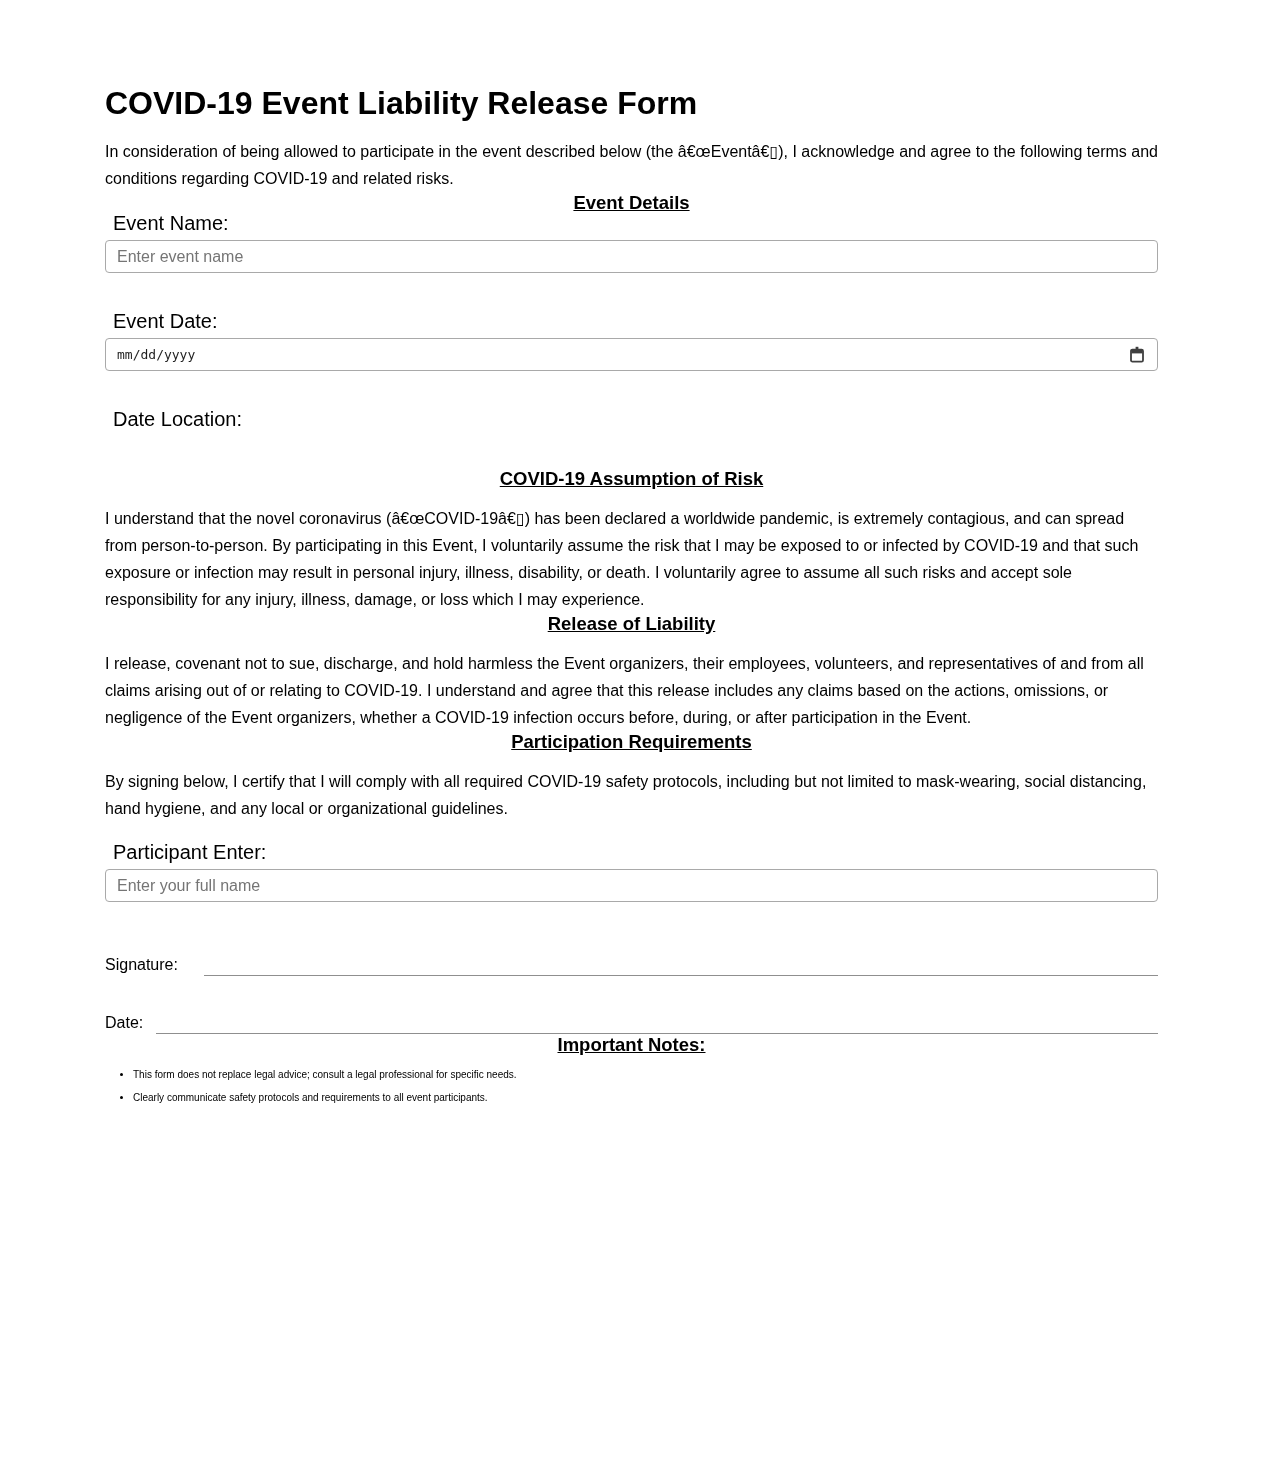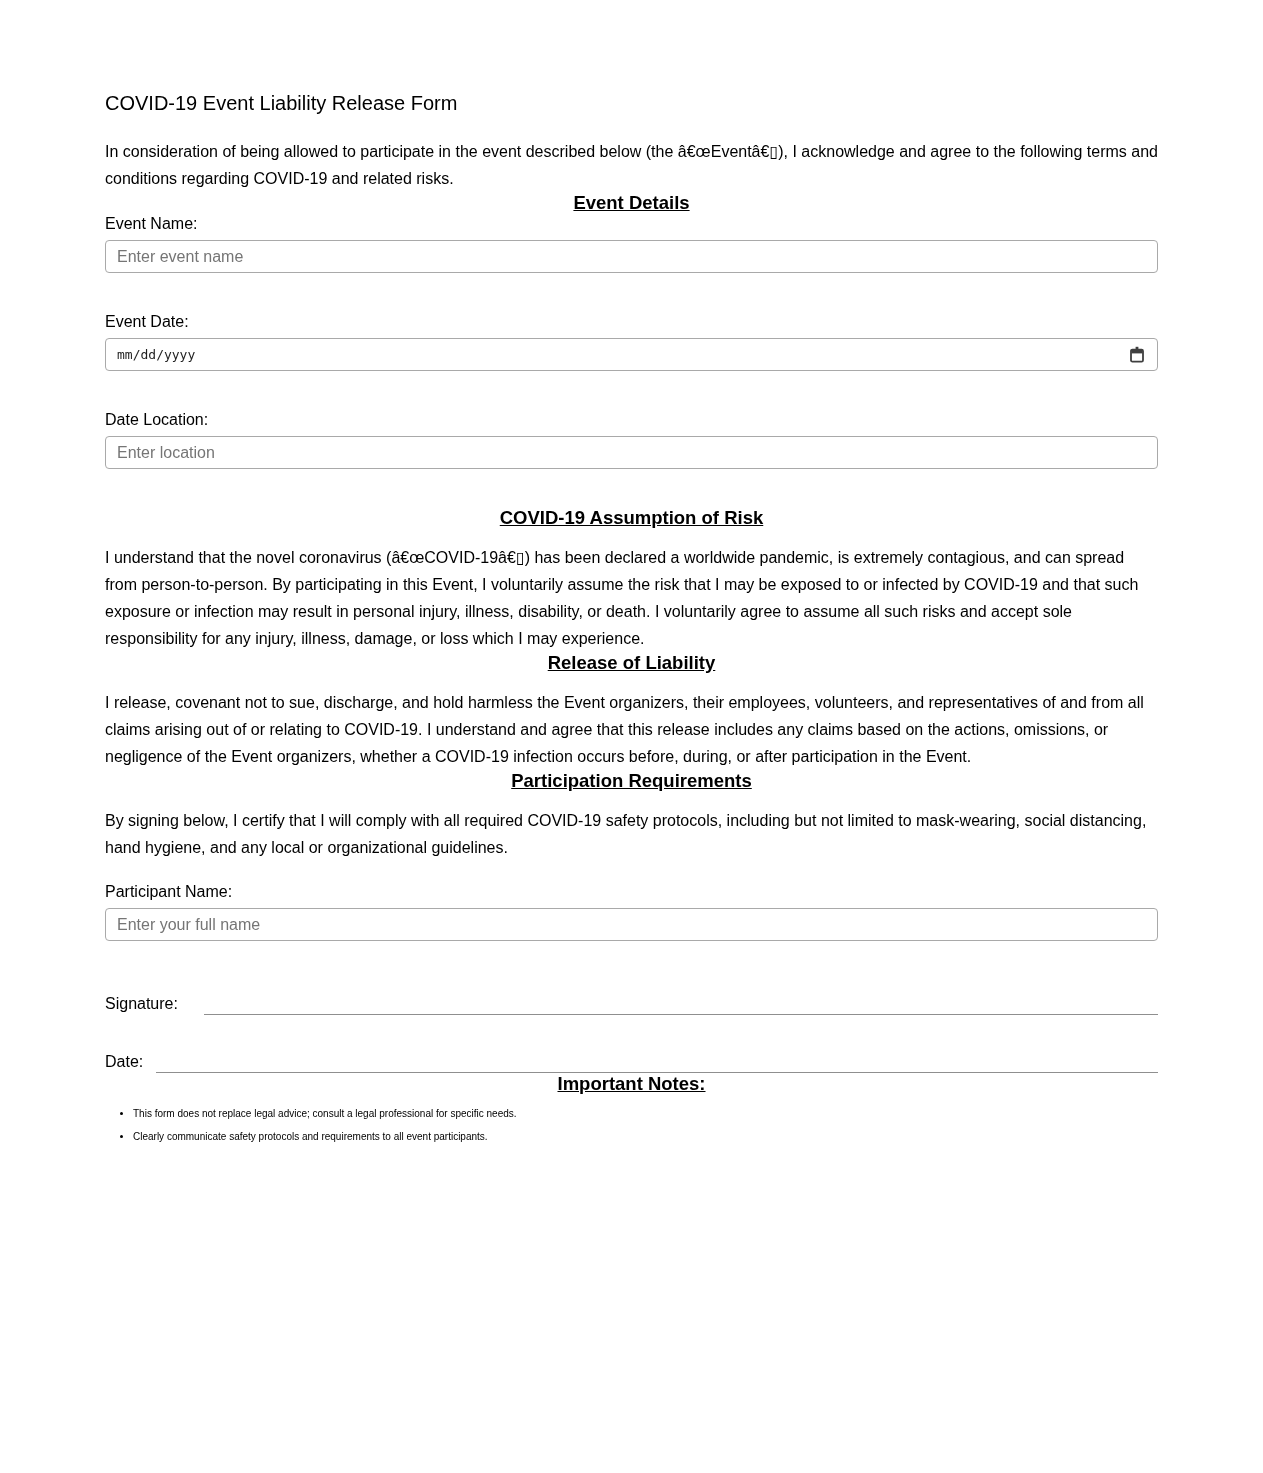--- a/index.html
+++ b/index.html
@@ -18,23 +18,23 @@
   .clip {
     height: 1299px;
     overflow: hidden;
   }
   .sheet {
     width: 1053px;
     margin: 0 auto;
     padding-top: 64px;
   }
   h1.page-title {
-    font-size: 20px;
+    font-size: 32px;
     line-height: 37px;
-    font-weight: normal;
+    font-weight: bold;
     margin: 21px 0 10px 0;
   }
   p.body-text {
     font-size: 16px;
     line-height: 27px;
     margin: 16px 0 0 0;
   }
   h3.section-heading {
     font-size: 18.5px;
     font-weight: bold;
@@ -46,23 +46,23 @@
   .mt-eventdetails { margin-top: 40px; margin-bottom: 22px; }
   .mt-assumption   { margin-top: 46px; margin-bottom: 18px; }
   .mt-release      { margin-top: 30px; margin-bottom: 16px; }
   .mt-participate  { margin-top: 30px; margin-bottom: 16px; }
   .mt-notes        { margin-top: 36px; margin-bottom: 0; }
   .para { margin: 0; }
 
   .field { margin: 0 0 38px 0; }
   .field-label {
     display: block;
-    font-size: 16px;
+    font-size: 20px;
     line-height: 21px;
-    margin: 0 0 6px 0;
+    margin: 0 0 6px 8px;
   }
   .name-field { margin-top: 20px; }
   .text-input {
     display: block;
     width: 100%;
     height: 33px;
     border: 1px solid #a9a9a9;
     border-radius: 4px;
     padding: 0 11px;
     font-family: "Liberation Sans", "DejaVu Sans", sans-serif;
@@ -140,34 +140,33 @@
         <svg class="calendar-icon" viewBox="0 0 16 17">
           <rect x="6.6" y="0.8" width="2.8" height="2.4" fill="#3f3f3f"></rect>
           <rect x="2" y="3.6" width="12" height="12" rx="1.4" fill="none" stroke="#3f3f3f" stroke-width="1.8"></rect>
           <rect x="2.4" y="4" width="11.2" height="3.4" fill="#3f3f3f"></rect>
         </svg>
       </div>
     </div>
 
     <div class="field">
       <label class="field-label">Date Location:</label>
-      <input type="text" class="text-input" placeholder="Enter location" style="">
     </div>
 
     <h3 class="section-heading mt-assumption">COVID-19 Assumption of Risk</h3>
     <p class="body-text para">I understand that the novel coronavirus (â€œCOVID-19â€▯) has been declared a worldwide pandemic, is extremely contagious, and can spread from person-to-person. By participating in this Event, I voluntarily assume the risk that I may be exposed to or infected by COVID-19 and that such exposure or infection may result in personal injury, illness, disability, or death. I voluntarily agree to assume all such risks and accept sole responsibility for any injury, illness, damage, or loss which I may experience.</p>
 
     <h3 class="section-heading mt-release">Release of Liability</h3>
     <p class="body-text para">I release, covenant not to sue, discharge, and hold harmless the Event organizers, their employees, volunteers, and representatives of and from all claims arising out of or relating to COVID-19. I understand and agree that this release includes any claims based on the actions, omissions, or negligence of the Event organizers, whether a COVID-19 infection occurs before, during, or after participation in the Event.</p>
 
     <h3 class="section-heading mt-participate">Participation Requirements</h3>
     <p class="body-text para">By signing below, I certify that I will comply with all required COVID-19 safety protocols, including but not limited to mask-wearing, social distancing, hand hygiene, and any local or organizational guidelines.</p>
 
     <div class="field name-field">
-      <label class="field-label">Participant Name:</label>
+      <label class="field-label">Participant Enter:</label>
       <input type="text" class="text-input" placeholder="Enter your full name" style="">
     </div>
 
     <div class="sig-row">
       <span class="sig-label">Signature:</span>
       <span class="write-line gap-sig"></span>
     </div>
 
     <div class="sig-row date-row">
       <span class="sig-label">Date:</span>

